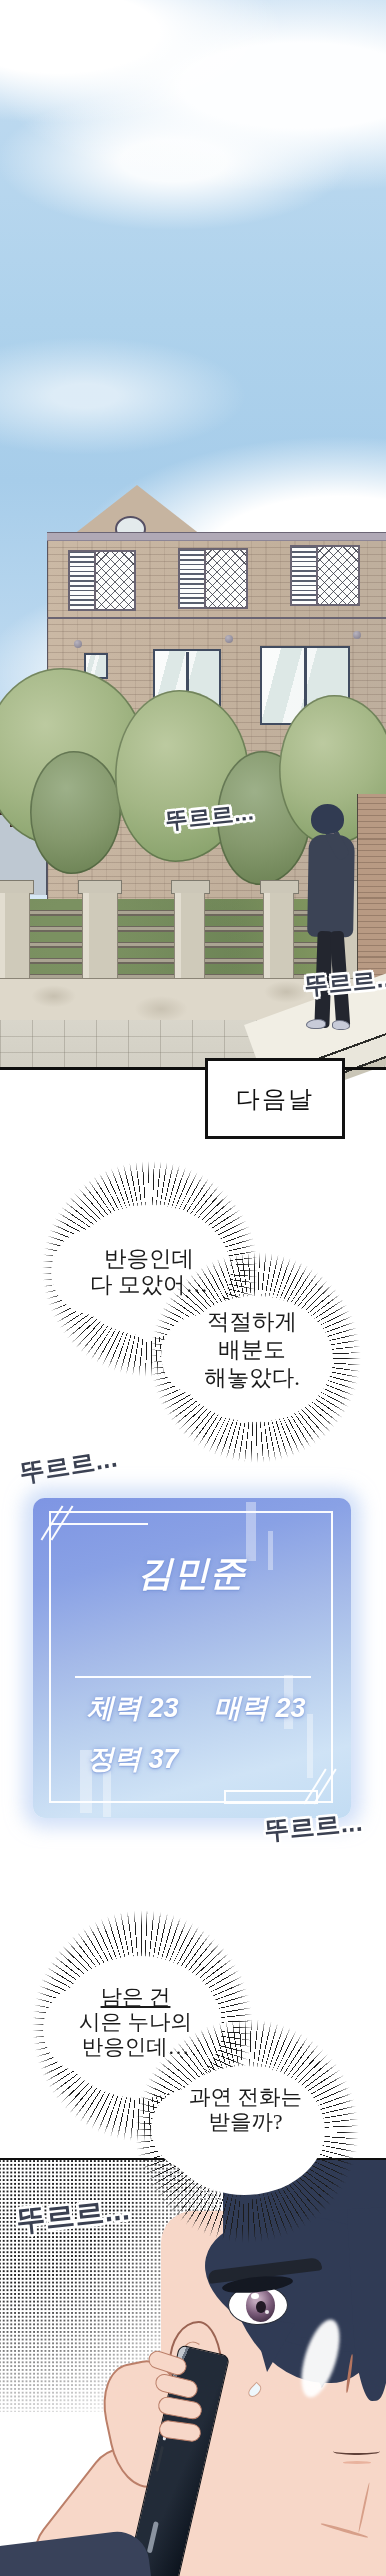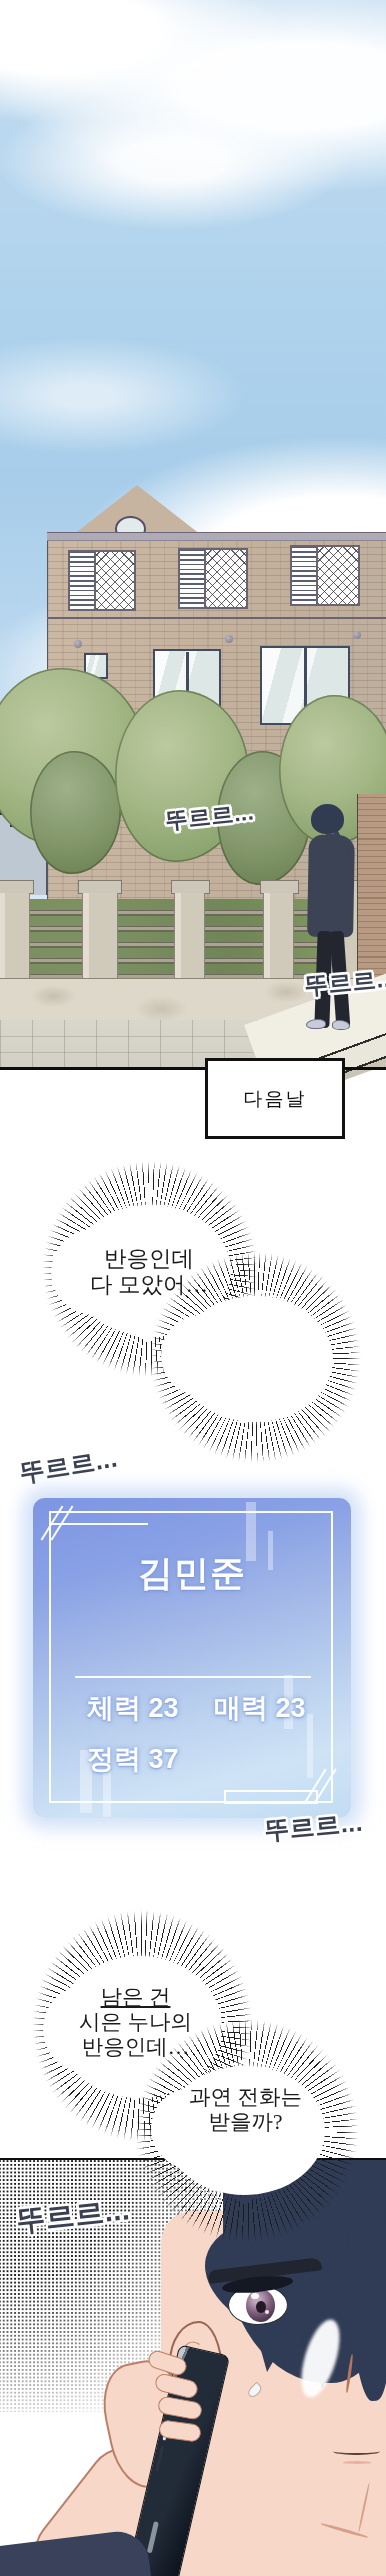--- a/index.html
+++ b/index.html
@@ -75,39 +75,39 @@
   .mc-shoeL{left:306px;top:1019px;width:20.4px;height:10.2px;background:#c8cbd8;border-radius:60% 40% 40% 40%;border:1.1px solid #6a6f80;}
   .mc-shoeR{left:332px;top:1020px;width:17.7px;height:9.7px;background:#c8cbd8;border-radius:40% 60% 40% 40%;border:1.1px solid #6a6f80;}
 
   
   .sfx{font-family:"Liberation Sans",sans-serif;font-weight:bold;color:#3a4051;letter-spacing:0.5px;white-space:nowrap;
     text-shadow:-2.1px -2.1px 0 #fff,2.1px -2.1px 0 #fff,-2.1px 2.1px 0 #fff,2.1px 2.1px 0 #fff,0 -2.7px 0 #fff,0 2.7px 0 #fff,-2.7px 0 0 #fff,2.7px 0 0 #fff;}
 
   
   .caption-box{left:205px;top:1058px;width:140px;height:81px;background:#fff;border:3.2px solid #111;
     display:flex;align-items:center;justify-content:center;}
-  .caption-text{position:static;font-family:Liberation Serif, serif;font-size:19px;color:#111;letter-spacing:2.1px;}
+  .caption-text{position:static;font-family:Liberation Serif, serif;font-size:24px;color:#111;letter-spacing:2.1px;}
 
   
   .burst{border-radius:50%;
     background:repeating-conic-gradient(from 2deg,#1c1c1c 0deg .55deg,transparent .55deg 3.4deg);
     -webkit-mask:radial-gradient(closest-side, transparent 0 54%, #000 63% 85%, transparent 98%);
             mask:radial-gradient(closest-side, transparent 0 54%, #000 63% 85%, transparent 98%);}
   .cloud{background:#fff;border-radius:50%;}
   .btext{font-family:"Liberation Serif",serif;color:#1a1a1a;text-align:center;}
 
   
   .sw{left:33px;top:1498px;width:318px;height:320px;border-radius:11.8px;
     background:linear-gradient(165deg,#7e95e3 0%,#89a1e5 22%,#a3b8e8 42%,#b9cfee 62%,#cfe3f6 82%,#c2dcf3 100%);
     box-shadow:0 0 18px 9.7px rgba(173,199,242,.55);}
   .sw-border{left:16px;top:13px;width:284px;height:292px;border:2.1px solid rgba(255,255,255,.96);}
   .sw-line{background:rgba(255,255,255,.96);}
   .sw-bar{background:rgba(255,255,255,.38);}
   .sw-text{font-family:"Liberation Sans",sans-serif;font-weight:bold;color:#fff;
-    text-shadow:0 0 5.4px rgba(120,150,220,.9),0 1.1px 1.6px rgba(100,130,200,.55);white-space:nowrap;}
+    text-shadow:0 0 5.4px rgba(120,150,220,.9),0 1.1px 1.6px rgba(100,130,200,.55);white-space:nowrap;font-style:italic;}
   .sw-title{left:0;width:318px;top:52px;font-size:35px;text-align:center;letter-spacing:1.1px;}
   .sw-sub{left:0;width:318px;top:114px;font-size:33px;text-align:center;letter-spacing:1.1px;}
   .sw-div{left:42px;top:178px;width:236px;height:2.1px;}
   .sw-stat{font-size:27px;}
   .sw-foot{left:191px;top:292px;width:94px;height:14px;border:2.1px solid rgba(255,255,255,.96);}
 
   
   .panel2{left:0;top:2158px;width:386px;height:418px;background:#fff;border-top:2.7px solid #0d0d0d;overflow:hidden;}
   .halftone{left:-21.5px;top:-16px;width:301px;height:268px;
     background-image:radial-gradient(rgba(8,8,10,.9) 0.8px, transparent 0.9px);background-size:3.8px 3.8px;
@@ -280,20 +280,25 @@
   <div class="cloud" style="left:70px;top:1205px;width:161px;height:131px;"></div>
   <div class="cloud" style="left:51px;top:1229px;width:86px;height:86px;"></div>
   <div class="btext" style="left:82px;top:1246px;width:134px;font-size:22.5px;line-height:26px;">
     <div style="position:static;">반응인데</div>
     <div style="position:static;">다 모았어…</div>
   </div>
 
   <div class="burst" style="left:148px;top:1250px;width:215px;height:215px;"></div>
   <div class="cloud" style="left:177px;top:1296px;width:156px;height:126px;"></div>
   <div class="cloud" style="left:161px;top:1315px;width:81px;height:81px;"></div>
+  <div class="btext" style="left:185px;top:1308px;width:134px;font-size:22.5px;line-height:28px;">
+    <div style="position:static;">적절하게</div>
+    <div style="position:static;">배분도</div>
+    <div style="position:static;">해놓았다.</div>
+  </div>
 
   <div class="sfx txt" style="left:19.3px;top:1449px;font-size:25px;transform:rotate(-9deg);">뚜르르...</div>
 
   <div class="sw">
     <div class="sw-border"></div>
     <div class="sw-line" style="left:16px;top:25px;width:99px;height:2.1px;"></div>
     <div class="sw-line" style="left:18px;top:5.4px;width:2.1px;height:40px;transform:rotate(32deg);"></div>
     <div class="sw-line" style="left:28px;top:5.4px;width:2.1px;height:40px;transform:rotate(32deg);"></div>
     <div class="sw-foot"></div>
     <div class="sw-line" style="left:281px;top:268px;width:2.1px;height:41px;transform:rotate(32deg);"></div>

